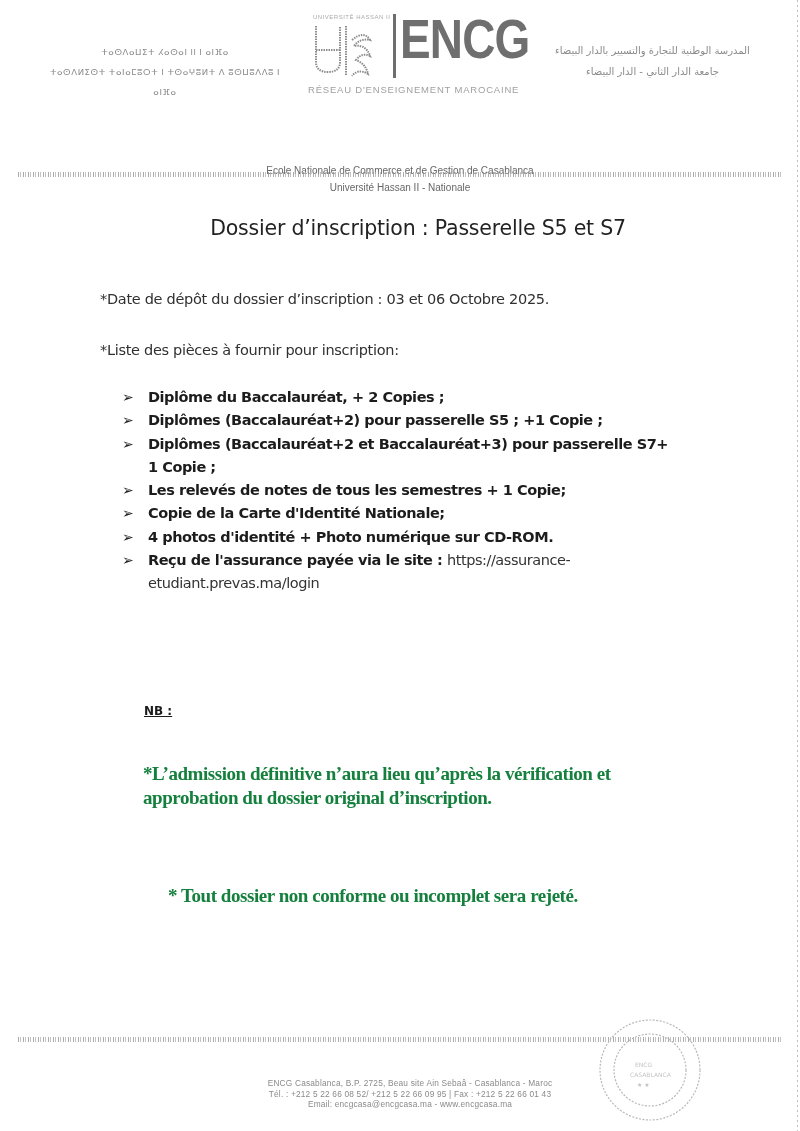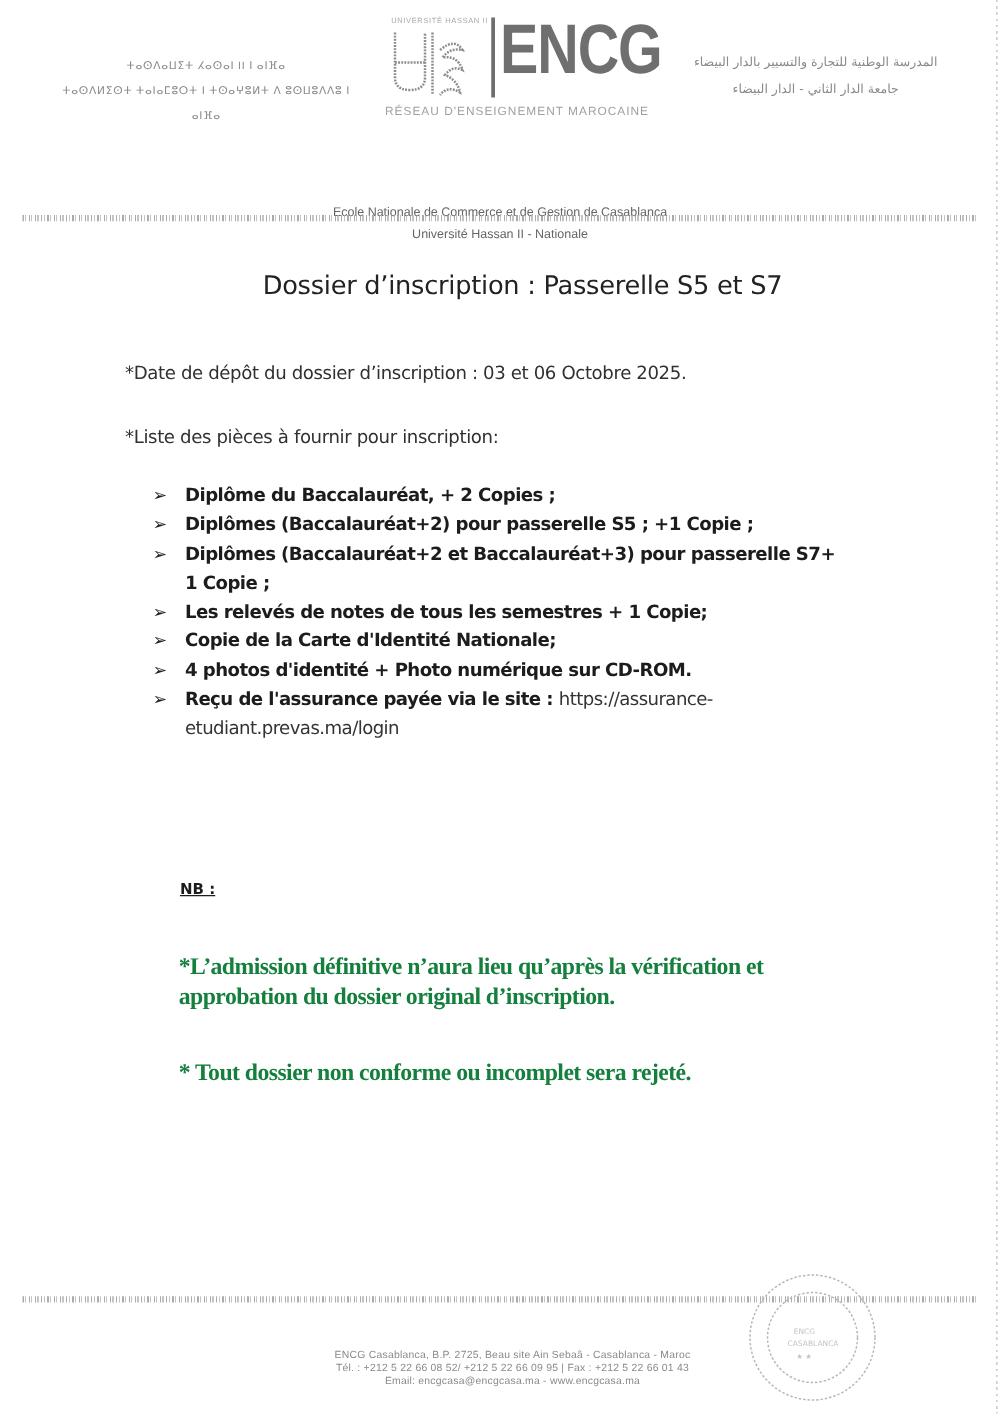--- a/index.html
+++ b/index.html
@@ -43,21 +43,21 @@
     .items { position: absolute; left: 122px; top: 386px; width: 560px; list-style: none; }
     .items li { position: relative; padding-left: 26px; font-size: 14.5px; line-height: 23.3px; font-weight: 700;
       color: #1c1c1c; font-family: "DejaVu Sans", sans-serif; letter-spacing: -0.45px; }
     .items li .bullet { position: absolute; left: 0; top: 0; font-weight: 400; font-size: 14px; color: #222; }
     .items li .url { font-weight: 400; color: #333; }
 
     .nb { position: absolute; left: 144px; top: 704px; font-size: 12px; font-weight: 700; color: #1c1c1c; font-family: "DejaVu Sans", sans-serif; text-decoration: underline; }
     .note { position: absolute; left: 143px; width: 520px; font-size: 19px; font-weight: 700; color: #15803d;
       line-height: 23.5px; font-family: Liberation Serif, serif; letter-spacing: -0.45px; }
     .note-1 { top: 762px; }
-    .note-2 { top: 847px; }
+    .note-2 { top: 884px; margin-left: 25px; }
 
     
     .footer { position: absolute; left: 200px; width: 420px; top: 1078px; text-align: center;
       font-size: 8.3px; color: #8a8a8a; line-height: 10.5px; letter-spacing: 0.2px; }
 
     .stamp { position: absolute; left: 595px; top: 1015px; width: 110px; height: 110px; }
   </style>
 </head>
 <body>
 

